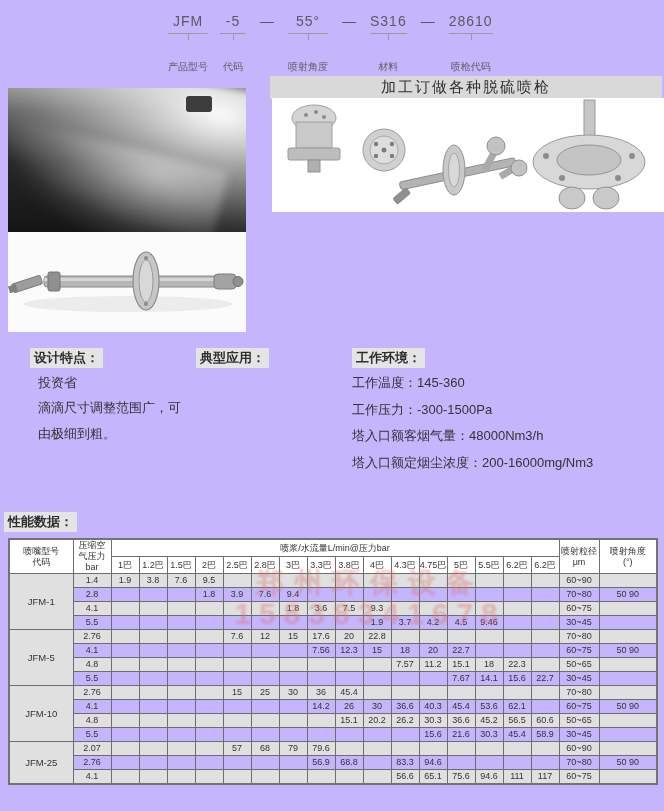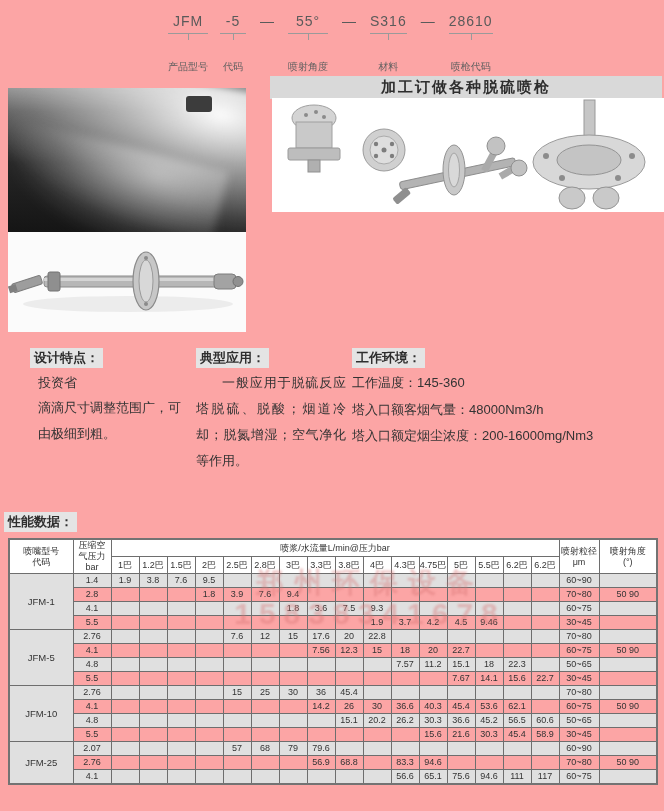--- a/index.html
+++ b/index.html
@@ -1,30 +1,30 @@
 <!DOCTYPE html>
 <html><head>
 <meta charset="utf-8">
 <style>
   html,body{margin:0;padding:0;background:#fff;}
   #page{
-    position:relative;width:664px;height:811px;background:#fca5a5;overflow:hidden;
+    position:relative;width:664px;height:811px;background:#c4b5fd;overflow:hidden;
     font-family:"Liberation Sans","DejaVu Sans",sans-serif;color:#3a3a3a;
   }
   
   .code-diagram{position:absolute;left:168px;top:12px;display:flex;align-items:flex-start;gap:12px;}
   .code-part{display:flex;flex-direction:column;align-items:center;}
   .code-value{font-size:14px;color:#5a5a5a;letter-spacing:1px;line-height:18px;}
   .code-bracket{width:100%;min-width:26px;height:6px;border-top:1px solid #9a9a9a;position:relative;margin-top:3px;}
   .code-bracket::after{content:'';position:absolute;left:50%;top:0;height:6px;border-left:1px solid #9a9a9a;}
   .code-label{font-size:10px;color:#5f5f5f;margin-top:20px;white-space:nowrap;}
   .code-dash{font-size:14px;color:#5a5a5a;line-height:18px;padding:0 2px;}
   
   .banner{position:absolute;left:270px;top:76px;width:392px;height:23px;background:#d9d9d9;
-    display:flex;align-items:center;justify-content:center;font-size:15px;font-weight:bold;color:#2e2e2e;letter-spacing:2px;}
+    display:flex;align-items:center;justify-content:center;font-size:15px;font-weight:normal;color:#2e2e2e;letter-spacing:2px;}
   
   .photo-dark{position:absolute;left:8px;top:88px;width:238px;height:144px;overflow:hidden;
     background:linear-gradient(180deg,#8d8d8d 0%,#5a5a5a 16%,#262626 52%,#151515 100%);}
   .mist1{position:absolute;right:-8%;top:-12%;width:120%;height:105%;
     background:radial-gradient(ellipse at 82% 18%,rgba(255,255,255,.98) 0%,rgba(255,255,255,.55) 30%,rgba(240,240,240,.18) 58%,rgba(255,255,255,0) 75%);
     transform:rotate(10deg);filter:blur(3px);}
   .mist2{position:absolute;left:-6%;bottom:-8%;width:95%;height:70%;
     background:radial-gradient(ellipse at 70% 20%,rgba(255,255,255,.5) 0%,rgba(255,255,255,.15) 45%,rgba(255,255,255,0) 70%);
     transform:rotate(14deg);filter:blur(4px);}
   .nozzle-stub{position:absolute;right:34px;top:8px;width:26px;height:16px;background:#3c3c3c;border-radius:3px;box-shadow:0 0 6px rgba(255,255,255,.4);}
@@ -180,27 +180,27 @@
   <div class="design">
     <div class="section-heading">设计特点：</div>
     <div class="design-items">
       <div>投资省</div>
       <div class="wrap">滴滴尺寸调整范围广，可由极细到粗。</div>
     </div>
   </div>
 
   <div class="typical">
     <div class="section-heading">典型应用：</div>
-    <p>一般应用于脱硫反应塔脱硫、脱酸；烟道冷却；脱氮增湿；空气净化等作用。</p>
   </div>
 
   <div class="work">
     <div class="section-heading">工作环境：</div>
     <div class="work-items">
       <div>工作温度：145-360</div>
+      <div>工作压力：-300-1500Pa</div>
       <div>塔入口额客烟气量：48000Nm3/h</div>
       <div>塔入口额定烟尘浓度：200-16000mg/Nm3</div>
     </div>
   </div>
 
   <div class="perf-heading-wrap">
     <div class="section-heading">性能数据：</div>
   </div>
 
   <table class="perf-table">

